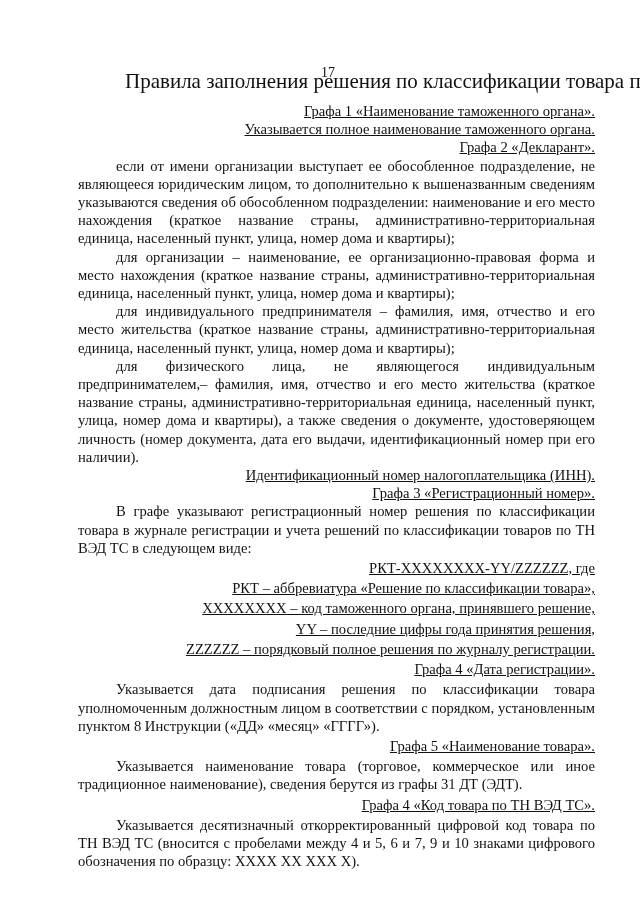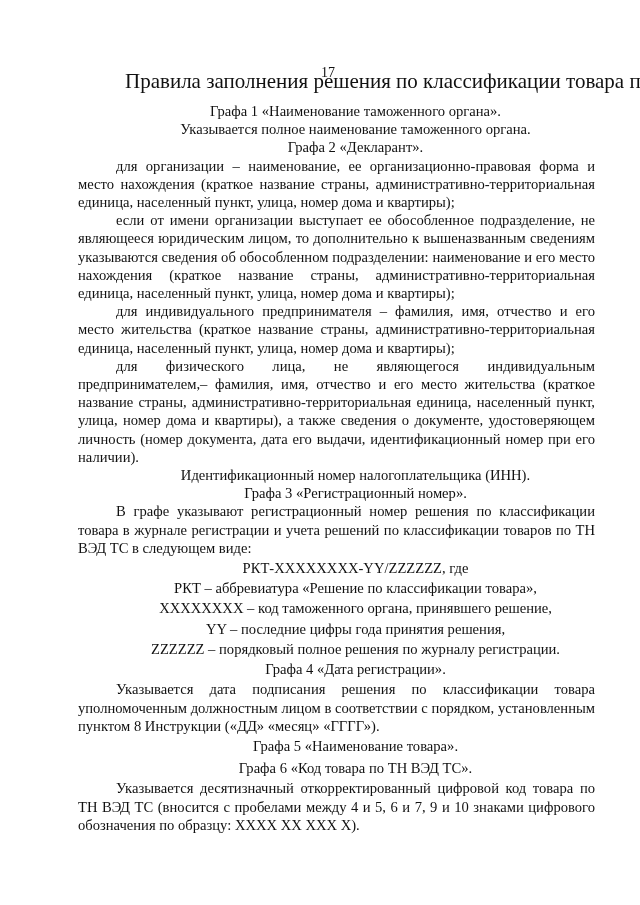--- a/index.html
+++ b/index.html
@@ -43,39 +43,40 @@
     width: 517px;
     font-size: 14.6px;
     line-height: 18.2px;
   }
   .p {
     margin: 0;
     text-indent: 38px;
     text-align: justify;
   }
   .p.left {
-    text-align: center;
+    text-align: right;
+    text-decoration: underline;
   }
   .gap {
     height: 2px;
   }
 </style>
 </head>
 <body>
 
 <div class="page-number">17</div>
 
 <div class="title">Правила заполнения решения по классификации товара по ТН ВЭД ТС</div>
 
 <div class="body">
   <p class="p left">Графа 1 «Наименование таможенного органа».</p>
   <p class="p left">Указывается полное наименование таможенного органа.</p>
   <p class="p left">Графа 2 «Декларант».</p>
+  <p class="p">если от имени организации выступает ее обособленное подразделение, не являющееся юридическим лицом, то дополнительно к вышеназванным сведениям указываются сведения об обособленном подразделении: наименование и его место нахождения (краткое название страны, административно-территориальная единица, населенный пункт, улица, номер дома и квартиры);</p>
   <p class="p">для организации – наименование, ее организационно-правовая форма и место нахождения (краткое название страны, административно-территориальная единица, населенный пункт, улица, номер дома и квартиры);</p>
-  <p class="p">если от имени организации выступает ее обособленное подразделение, не являющееся юридическим лицом, то дополнительно к вышеназванным сведениям указываются сведения об обособленном подразделении: наименование и его место нахождения (краткое название страны, административно-территориальная единица, населенный пункт, улица, номер дома и квартиры);</p>
   <p class="p">для индивидуального предпринимателя – фамилия, имя, отчество и его место жительства (краткое название страны, административно-территориальная единица, населенный пункт, улица, номер дома и квартиры);</p>
   <p class="p">для физического лица, не являющегося индивидуальным предпринимателем,– фамилия, имя, отчество и его место жительства (краткое название страны, административно-территориальная единица, населенный пункт, улица, номер дома и квартиры), а также сведения о документе, удостоверяющем личность (номер документа, дата его выдачи, идентификационный номер при его наличии).</p>
   <p class="p left">Идентификационный номер налогоплательщика (ИНН).</p>
   <p class="p left">Графа 3 «Регистрационный номер».</p>
   <p class="p">В графе указывают регистрационный номер решения по классификации товара в журнале регистрации и учета решений по классификации товаров по ТН ВЭД ТС в следующем виде:</p>
   <div class="gap"></div>
   <p class="p left">РКТ-XXXXXXXX-YY/ZZZZZZ, где</p>
   <div class="gap"></div>
   <p class="p left">РКТ – аббревиатура «Решение по классификации товара»,</p>
   <div class="gap"></div>
@@ -84,17 +85,18 @@
   <p class="p left">YY – последние цифры года принятия решения,</p>
   <div class="gap"></div>
   <p class="p left">ZZZZZZ – порядковый полное решения по журналу регистрации.</p>
   <div class="gap"></div>
   <p class="p left">Графа 4 «Дата регистрации».</p>
   <div class="gap"></div>
   <p class="p">Указывается дата подписания решения по классификации товара уполномоченным должностным лицом в соответствии с порядком, установленным пунктом 8 Инструкции («ДД» «месяц» «ГГГГ»).</p>
   <div class="gap"></div>
   <p class="p left">Графа 5 «Наименование товара».</p>
   <div class="gap"></div>
+  <p class="p">Указывается наименование товара (торговое, коммерческое или иное традиционное наименование), сведения берутся из графы 31 ДТ (ЭДТ).</p>
   <div class="gap"></div>
-  <p class="p left">Графа 6 «Код товара по ТН ВЭД ТС».</p>
+  <p class="p left">Графа 4 «Код товара по ТН ВЭД ТС».</p>
   <div class="gap"></div>
   <p class="p">Указывается десятизначный откорректированный цифровой код товара по ТН ВЭД ТС (вносится с пробелами между 4 и 5, 6 и 7, 9 и 10 знаками цифрового обозначения по образцу: XXXX XX XXX X).</p>
 </div>
 
 </body></html>

